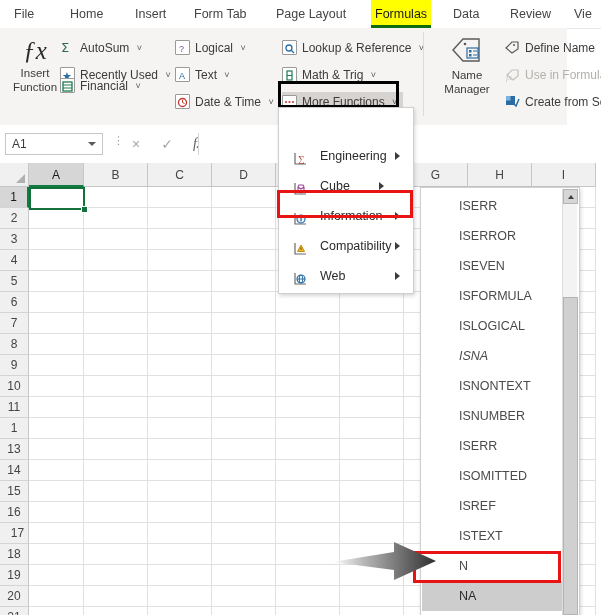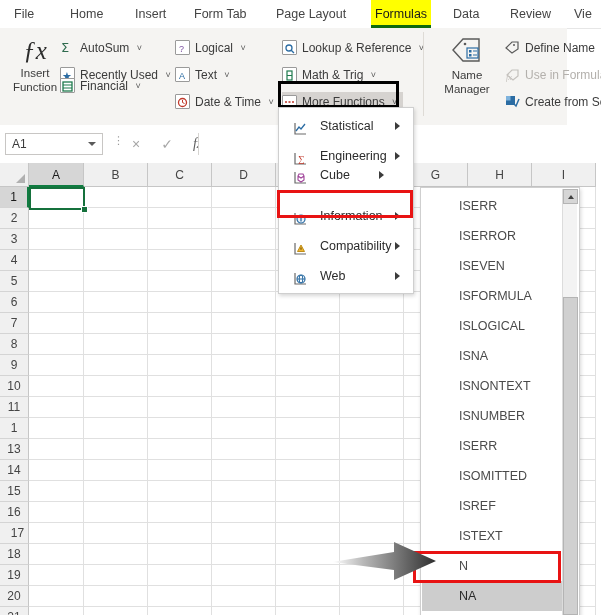--- a/index.html
+++ b/index.html
@@ -597,41 +597,31 @@
       <div class="cell" style="left: 404px; top: 444px; width: 64px;"></div>
       <div class="cell" style="left: 468px; top: 444px; width: 64px;"></div>
       <div class="cell" style="left: 532px; top: 444px; width: 64px;"></div>
     </div>
 
   <div class="selcell" style="left:29px;top:24px;width:56px;height:23px;"></div>
   <div class="selhandle" style="left:81px;top:43px;"></div>
 </div>
 
 <div class="menu" style="left:278px;top:107px;width:134px;height:185px;">
-  <div class="mitem" style="top:3px;width:132px;">
-    <span class="micon">
-      <svg width="16" height="16" viewBox="0 0 16 16">
-          <path d="M3,2 L3,13 L14,13" fill="none" stroke="#6a6a6a" stroke-width="1.2"></path>
-          <polyline points="4,10 7,6 9,8 13,3" fill="none" stroke="#2b6ca3" stroke-width="1.3"></polyline>
-        </svg>
-    </span>
-    <span>Statistical</span>
-    <span class="marrow"></span>
-  </div>
   <div class="mitem" style="top:33px;width:132px;">
     <span class="micon">
       <svg width="16" height="16" viewBox="0 0 16 16">
           <path d="M3,2 L3,13 L14,13" fill="none" stroke="#6a6a6a" stroke-width="1.2"></path>
           <text x="6" y="11" font-size="9" fill="#c0392b" font-family="Liberation Serif, serif">∑</text>
         </svg>
     </span>
     <span>Engineering</span>
     <span class="marrow"></span>
   </div>
-  <div class="mitem" style="top:52px;width:116px;">
+  <div class="mitem" style="top:63px;width:116px;">
     <span class="micon">
       <svg width="16" height="16" viewBox="0 0 16 16">
           <path d="M3,2 L3,13 L14,13" fill="none" stroke="#6a6a6a" stroke-width="1.2"></path>
           <path d="M7,4 L11,4 L12,6 L9,8 L6,6 Z M6,6 L6,10 L9,12 L12,10 L12,6" fill="none" stroke="#a0439a" stroke-width="1.1"></path>
         </svg>
     </span>
     <span>Cube</span>
     <span class="marrow"></span>
   </div>
   <div class="mitem" style="top:93px;width:132px;">
@@ -673,21 +663,21 @@
 
 <div class="annot-red" style="left:277px;top:190px;width:136px;height:28px;"></div>
 
 <div class="flist" style="left:420px;top:187px;width:158px;height:428px;">
   <div id="flist-items">
       <div class="fitem" style="top: 3px; width: 140px;">ISERR</div>
       <div class="fitem" style="top: 33px; width: 140px;">ISERROR</div>
       <div class="fitem" style="top: 63px; width: 140px;">ISEVEN</div>
       <div class="fitem" style="top: 93px; width: 140px;">ISFORMULA</div>
       <div class="fitem" style="top: 123px; width: 140px;">ISLOGICAL</div>
-      <div class="fitem" style="top: 153px; width: 160px;">ISNA</div>
+      <div class="fitem" style="top: 153px; width: 160px; font-style: italic;">ISNA</div>
       <div class="fitem" style="top: 183px; width: 140px;">ISNONTEXT</div>
       <div class="fitem" style="top: 213px; width: 140px;">ISNUMBER</div>
       <div class="fitem" style="top: 243px; width: 140px;">ISERR</div>
       <div class="fitem" style="top: 273px; width: 140px;">ISOMITTED</div>
       <div class="fitem" style="top: 303px; width: 140px;">ISREF</div>
       <div class="fitem" style="top: 333px; width: 140px;">ISTEXT</div>
       <div class="fitem" style="top: 363px; width: 140px;">N</div>
       <div class="fitem hl" style="top: 393px; width: 140px;">NA</div>
       <div class="fitem" style="top: 423px; width: 140px;">SHEET</div>
     </div>

